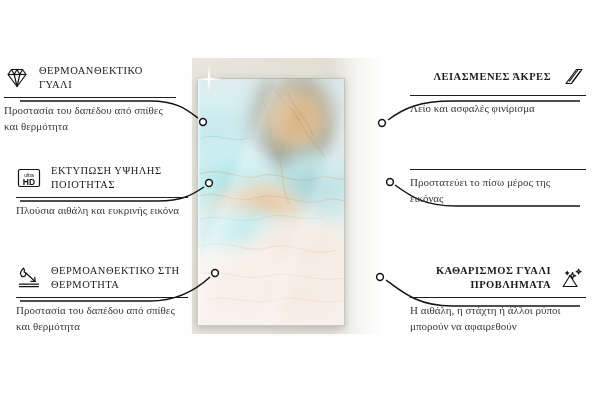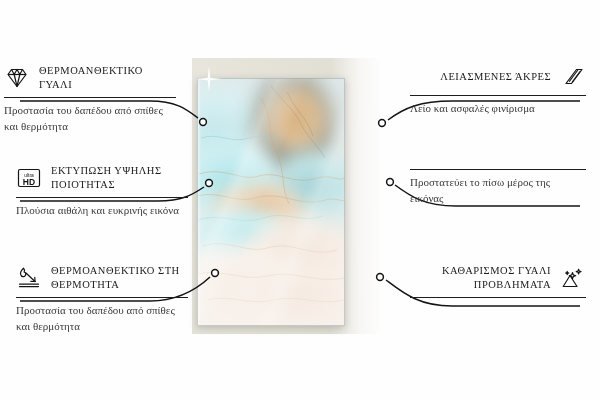--- a/index.html
+++ b/index.html
@@ -57,21 +57,21 @@
   
   .feat{position:absolute;}
   .feat .head{display:flex;align-items:center;gap:9px;}
   .feat.left .head{justify-content:flex-start;}
   .feat.right .head{justify-content:flex-end;}
   .ttl{
     font-size:10.5px;letter-spacing:.5px;color:#1b1b1b;line-height:1.32;
     font-family:"Liberation Serif", serif;
   }
   .feat.left .ttl{text-align:left;}
-  .feat.right .ttl{text-align:right;}
+  .feat.right .ttl{text-align:right;font-weight:bold;}
   .rule{height:0;border-top:1.3px solid #1d1d1d;margin:5px 0 5px;}
   .desc{
     font-size:11px;color:#3a3a3a;line-height:1.45;
     font-family:"Liberation Serif", serif;
   }
   .feat.right .desc{}
   .ico{width:26px;height:26px;flex:0 0 26px;display:block;}
   .ico svg{display:block;}
 
   .L1{left:4px;top:64px;width:172px;}
@@ -232,15 +232,16 @@
             <g fill="none" stroke="#141414" stroke-width="1.15" stroke-linecap="round" stroke-linejoin="round">
           <path d="M3.2 21.5 L10 10.5 L17 21.5 Z"></path>
           <path d="M12.5 7.5 L13.3 9.9 L15.7 10.7 L13.3 11.5 L12.5 13.9 L11.7 11.5 L9.3 10.7 L11.7 9.9 Z"></path>
           <path d="M18.6 4.2 L19.2 6 L21 6.6 L19.2 7.2 L18.6 9 L18 7.2 L16.2 6.6 L18 6 Z"></path>
           <path d="M7.2 6.4 L7.6 7.6 L8.8 8 L7.6 8.4 L7.2 9.6 L6.8 8.4 L5.6 8 L6.8 7.6 Z"></path>
         </g>
           </svg>
       </span>
     </div>
     <div class="rule"></div>
+    <div class="desc">Η αιθάλη, η στάχτη ή άλλοι ρύποι μπορούν να αφαιρεθούν</div>
   </div>
 
 </div>
 
 </body></html>

